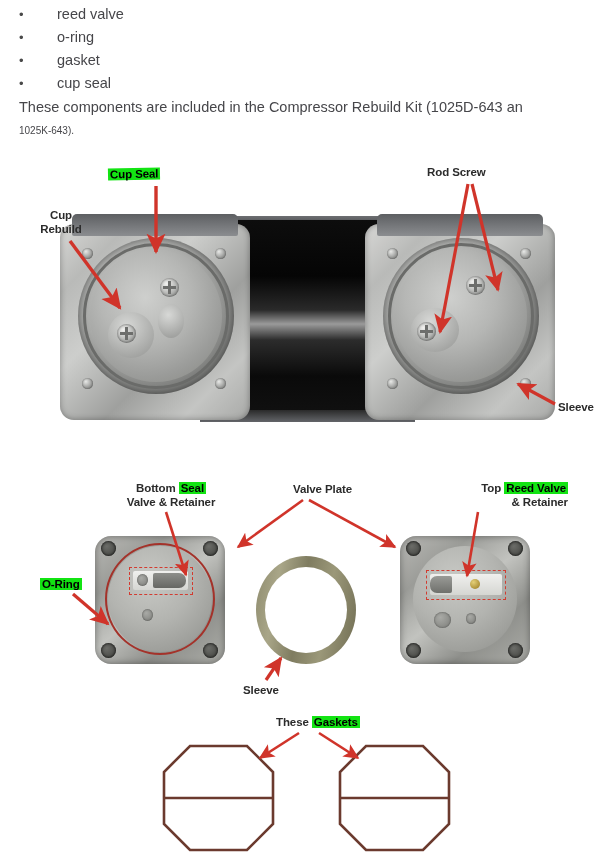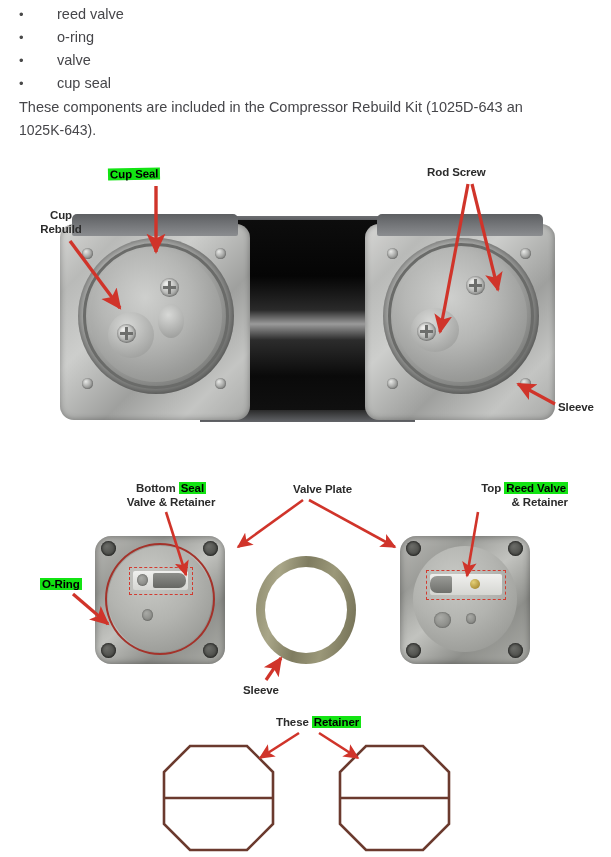--- a/index.html
+++ b/index.html
@@ -26,21 +26,21 @@
   }
   .bullet-label{font-size:14.5px;line-height:23px;color:#46464a;}
 
   .para{
     position:absolute;left:19px;top:96px;width:620px;
     font-size:14.5px;line-height:23px;color:#46464a;
     white-space:nowrap;
   }
   .para2{
     position:absolute;left:19px;top:119px;width:300px;
-    font-size:14px;line-height:23px;color:#46464a;
+    font-size:10px;line-height:23px;color:#46464a;
     white-space:nowrap;
   }
 
   
   .lbl{
     position:absolute;
     font-size:11.5px;font-weight:bold;color:#2b2b2b;
     line-height:13.5px;white-space:nowrap;
     letter-spacing:-0.1px;
   }
@@ -199,21 +199,21 @@
       <span class="bullet-label">reed valve</span>
     </div>
 
     <div class="bullet-row" style="position:absolute;left:0;top:26px;width:611px;">
       <span class="bullet-dot">•</span>
       <span class="bullet-label">o-ring</span>
     </div>
 
     <div class="bullet-row" style="position:absolute;left:0;top:49px;width:611px;">
       <span class="bullet-dot">•</span>
-      <span class="bullet-label">valve</span>
+      <span class="bullet-label">gasket</span>
     </div>
 
     <div class="bullet-row" style="position:absolute;left:0;top:72px;width:611px;">
       <span class="bullet-dot">•</span>
       <span class="bullet-label">cup seal</span>
     </div>
   </div>
 
   <div class="para">These components are included in the Compressor Rebuild Kit (1025D-643 an</div>
   <div class="para2">1025K-643).</div>
@@ -332,21 +332,21 @@
     </div>
     <div class="gasket" style="left:336px;top:4px;">
       <svg width="117" height="108" viewBox="0 0 117 108">
         <polygon points="30,2 87,2 113,28 113,80 87,106 30,106 4,80 4,28" fill="none" stroke="#6b3a2e" stroke-width="2.6"></polygon>
         <line x1="4" y1="54" x2="113" y2="54" stroke="#6b3a2e" stroke-width="2.6"></line>
       </svg>
     </div>
   </div>
 
   <div class="lbl" style="left:276px;top:716px;">
-    <span>These </span><span class="hl">Retainer</span>
+    <span>These </span><span class="hl">Gaskets</span>
   </div>
 
   <svg class="arrows" width="611" height="857" viewBox="0 0 611 857">
     <defs>
       <marker id="ah" markerWidth="7" markerHeight="7" refX="5.4" refY="3.1" orient="auto" markerUnits="strokeWidth">
         <path d="M0,0.3 L6,3.1 L0,5.9 L1.4,3.1 z" fill="#d0342a"></path>
       </marker>
     </defs>
 
     <line x1="156" y1="186" x2="156" y2="252" stroke="#d0342a" stroke-width="3.4" marker-end="url(#ah)"></line>

